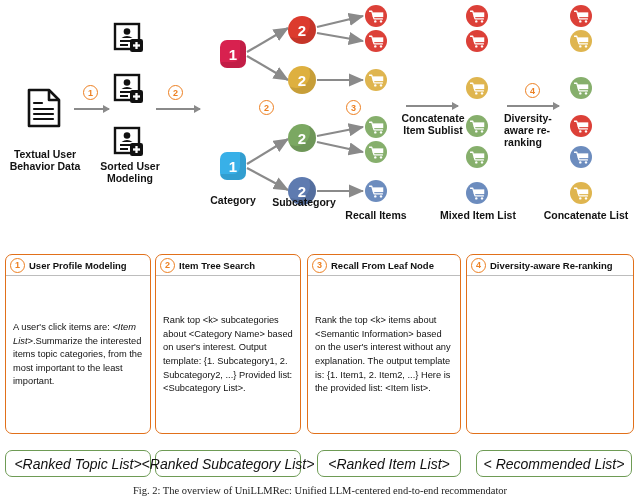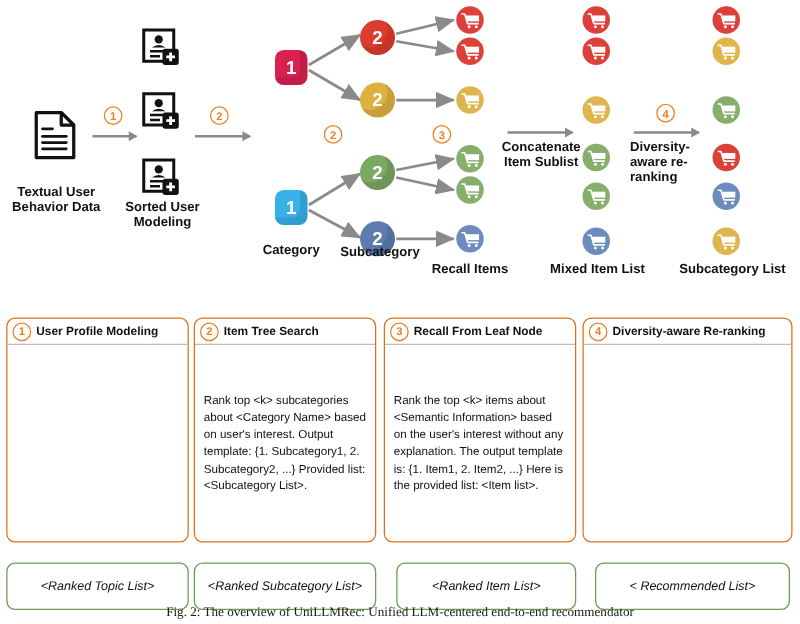--- a/index.html
+++ b/index.html
@@ -82,24 +82,24 @@
     font-size:9.5px;font-weight:bold;color:#111;white-space:nowrap;
   }
   .card-body{
     padding:6px 7px 4px 7px;font-size:9.3px;line-height:13.6px;color:#111;
     display:flex;align-items:center;height:156px;box-sizing:border-box;
   }
   .card-body i{font-style:italic;}
 
   
   .pill{
-    position:absolute;top:196px;height:38px;
+    position:absolute;top:196px;height:27px;
     border:1.4px solid #6E9B55;border-radius:7px;background:#fff;
     display:flex;align-items:center;justify-content:center;
-    font-size:10px;font-style:italic;color:#111;box-sizing:border-box;
+    font-size:14px;font-style:italic;color:#111;box-sizing:border-box;
     white-space:nowrap;
   }
 
   
   .caption{
     position:absolute;left:0;top:485px;width:640px;text-align:center;
     font-family:"Liberation Serif", serif;font-size:10.5px;color:#1a1a1a;
     white-space:nowrap;
   }
 </style>
@@ -353,29 +353,32 @@
       </svg>
   </div>
   <div class="item" style="left:570px;top:182px;background:#DFB54F;">
     <svg width="15" height="13" viewBox="0 0 20 17">
         <path d="M0.5 1.5 h3.2 l3 10.2 h11.2" fill="none" stroke="#fff" stroke-width="1.7" stroke-linecap="round" stroke-linejoin="round"></path>
         <rect x="5" y="3" width="14" height="6.3" fill="#fff"></rect>
         <circle cx="8.4" cy="15" r="1.6" fill="#fff"></circle>
         <circle cx="16" cy="15" r="1.6" fill="#fff"></circle>
       </svg>
   </div>
-  <div class="lbl" style="left:532px;top:209px;width:108px;">Subcategory List</div>
+  <div class="lbl" style="left:532px;top:209px;width:108px;">Concatenate List</div>
 
   <div class="cards">
 
     <div class="card" style="left:5px;width:146px;">
       <div class="card-head">
         <div class="step">1</div>
         <div class="card-title">User Profile Modeling</div>
       </div>
+      <div class="card-body">
+        <div><span>A user's click items are: </span><i>&lt;Item List&gt;</i><span>.Summarize the interested items topic categories, from the most important to the least important.</span></div>
+      </div>
     </div>
     <div class="pill" style="left:5px;width:146px;">&lt;Ranked Topic List&gt;</div>
 
     <div class="card" style="left:155px;width:146px;">
       <div class="card-head">
         <div class="step">2</div>
         <div class="card-title">Item Tree Search</div>
       </div>
       <div class="card-body">
         <div><span>Rank top &lt;k&gt; subcategories about &lt;Category Name&gt; based on user's interest. Output template: {1. Subcategory1, 2. Subcategory2, ...} Provided list: &lt;Subcategory List&gt;.</span></div>

